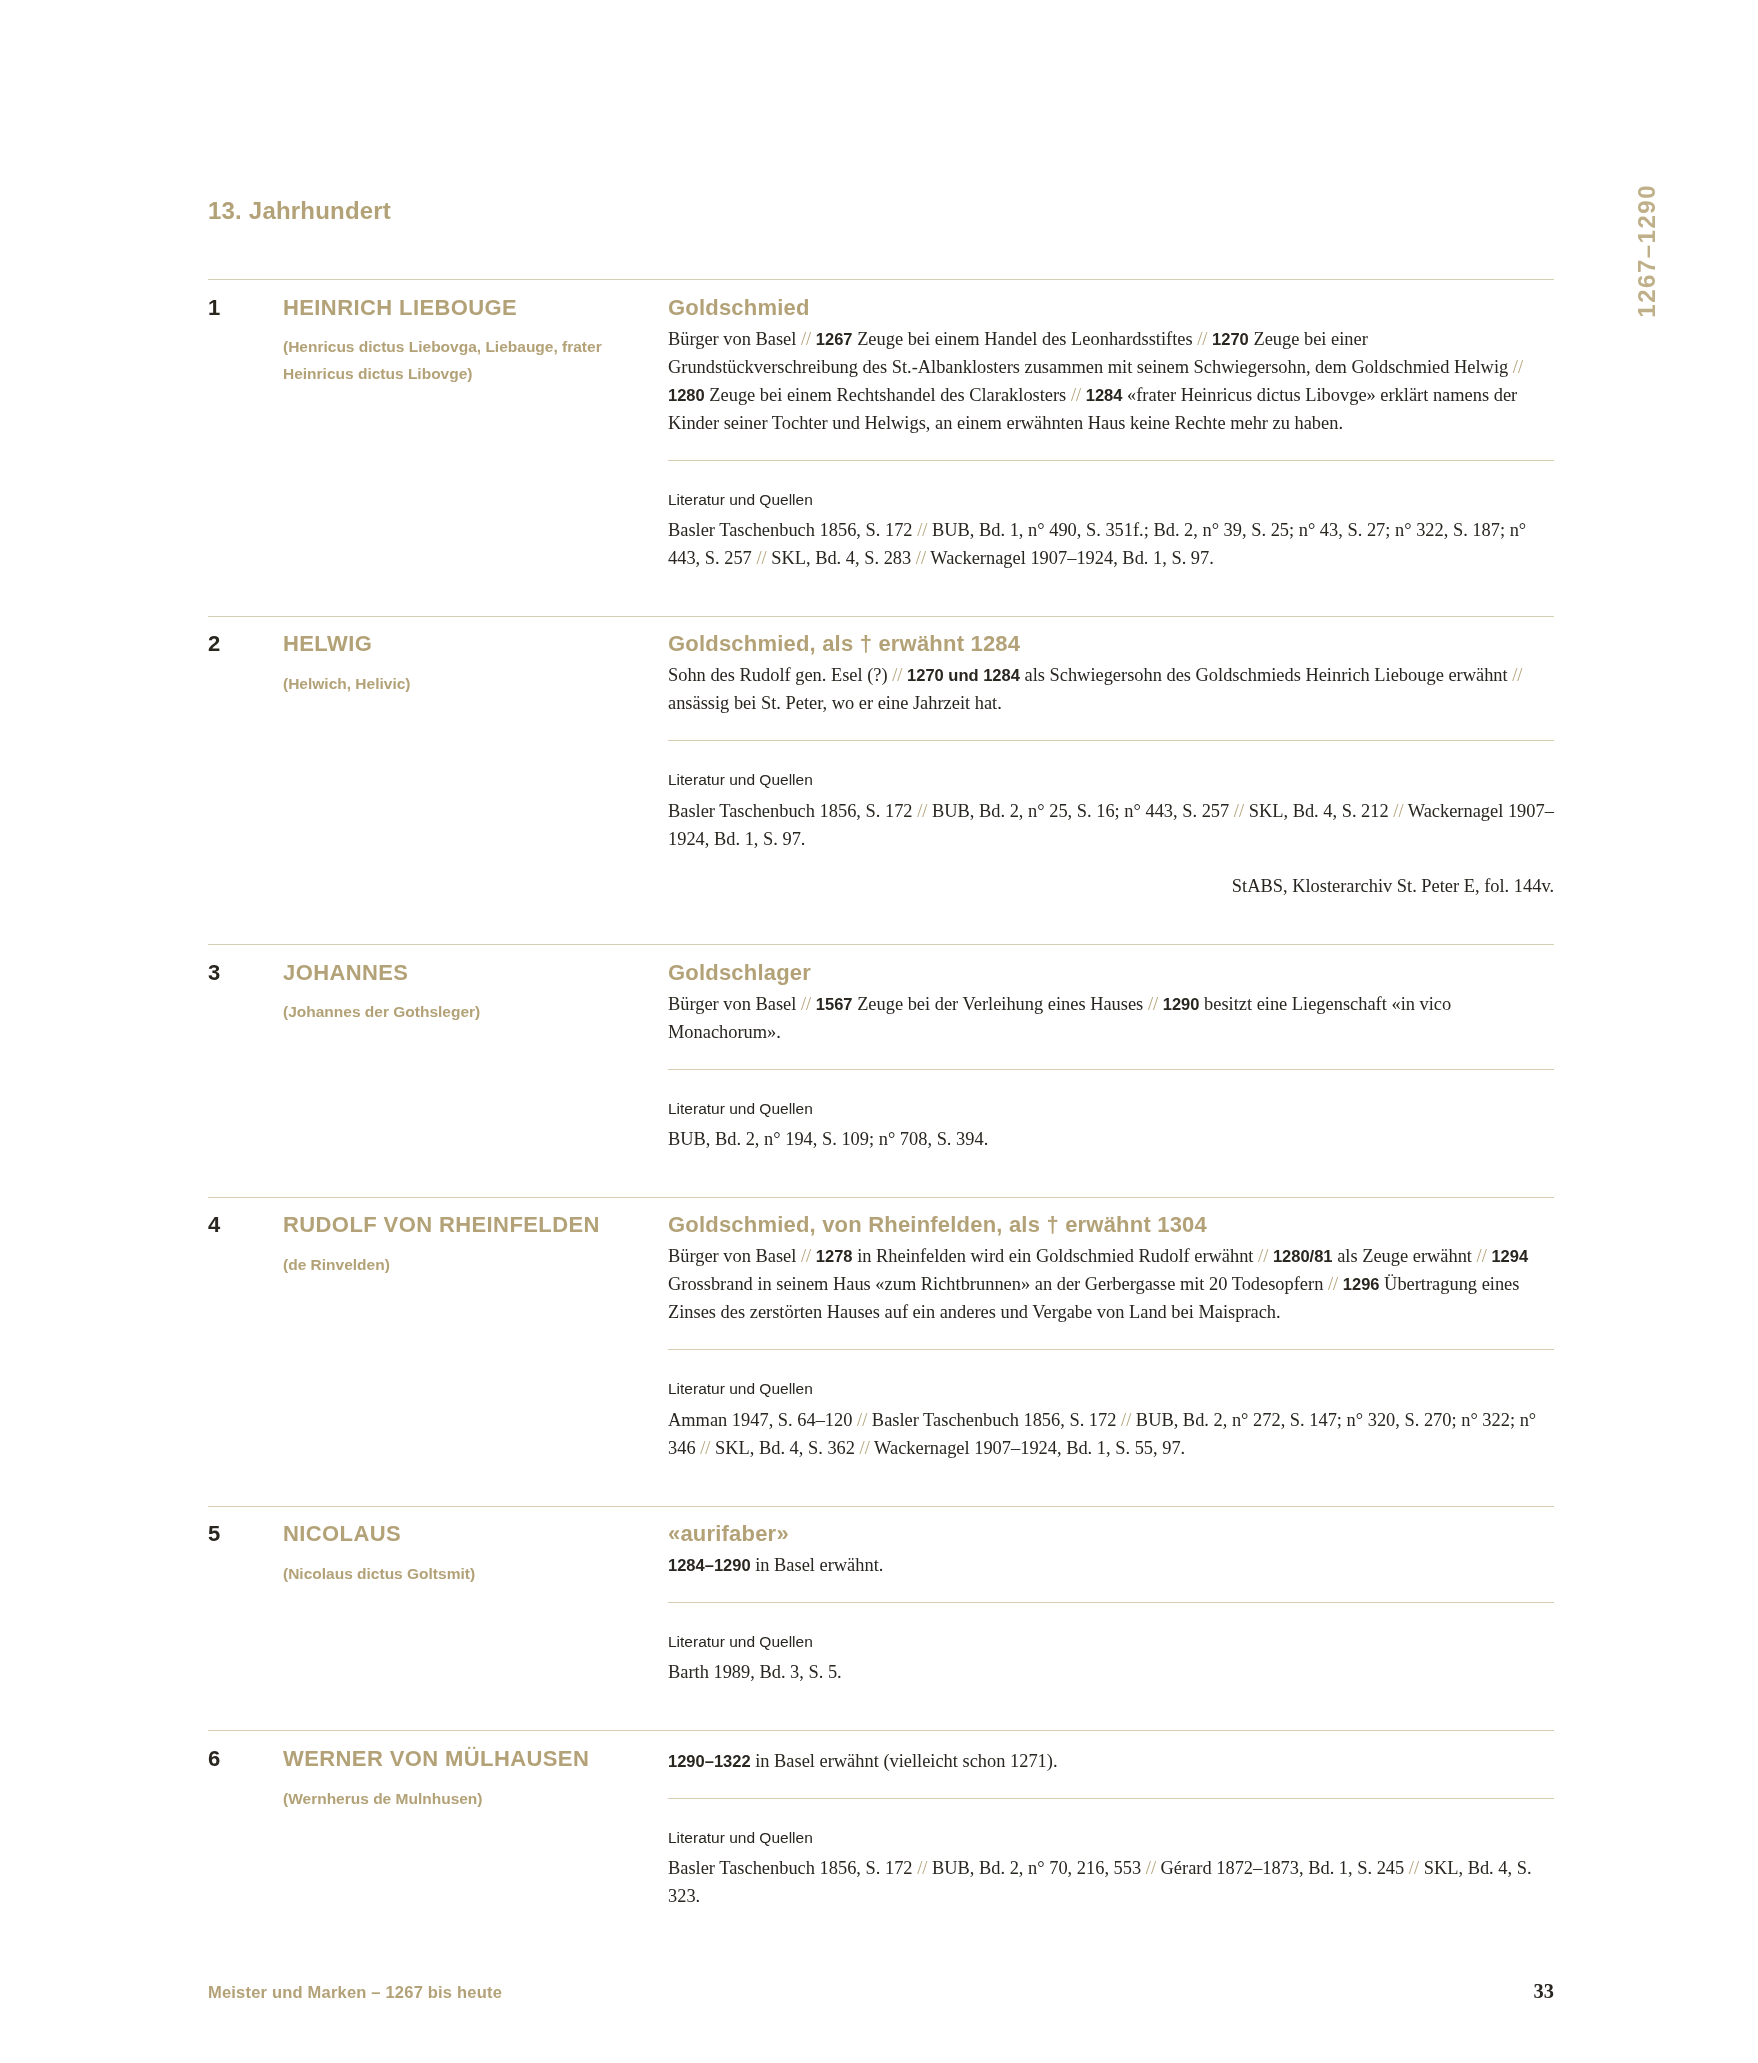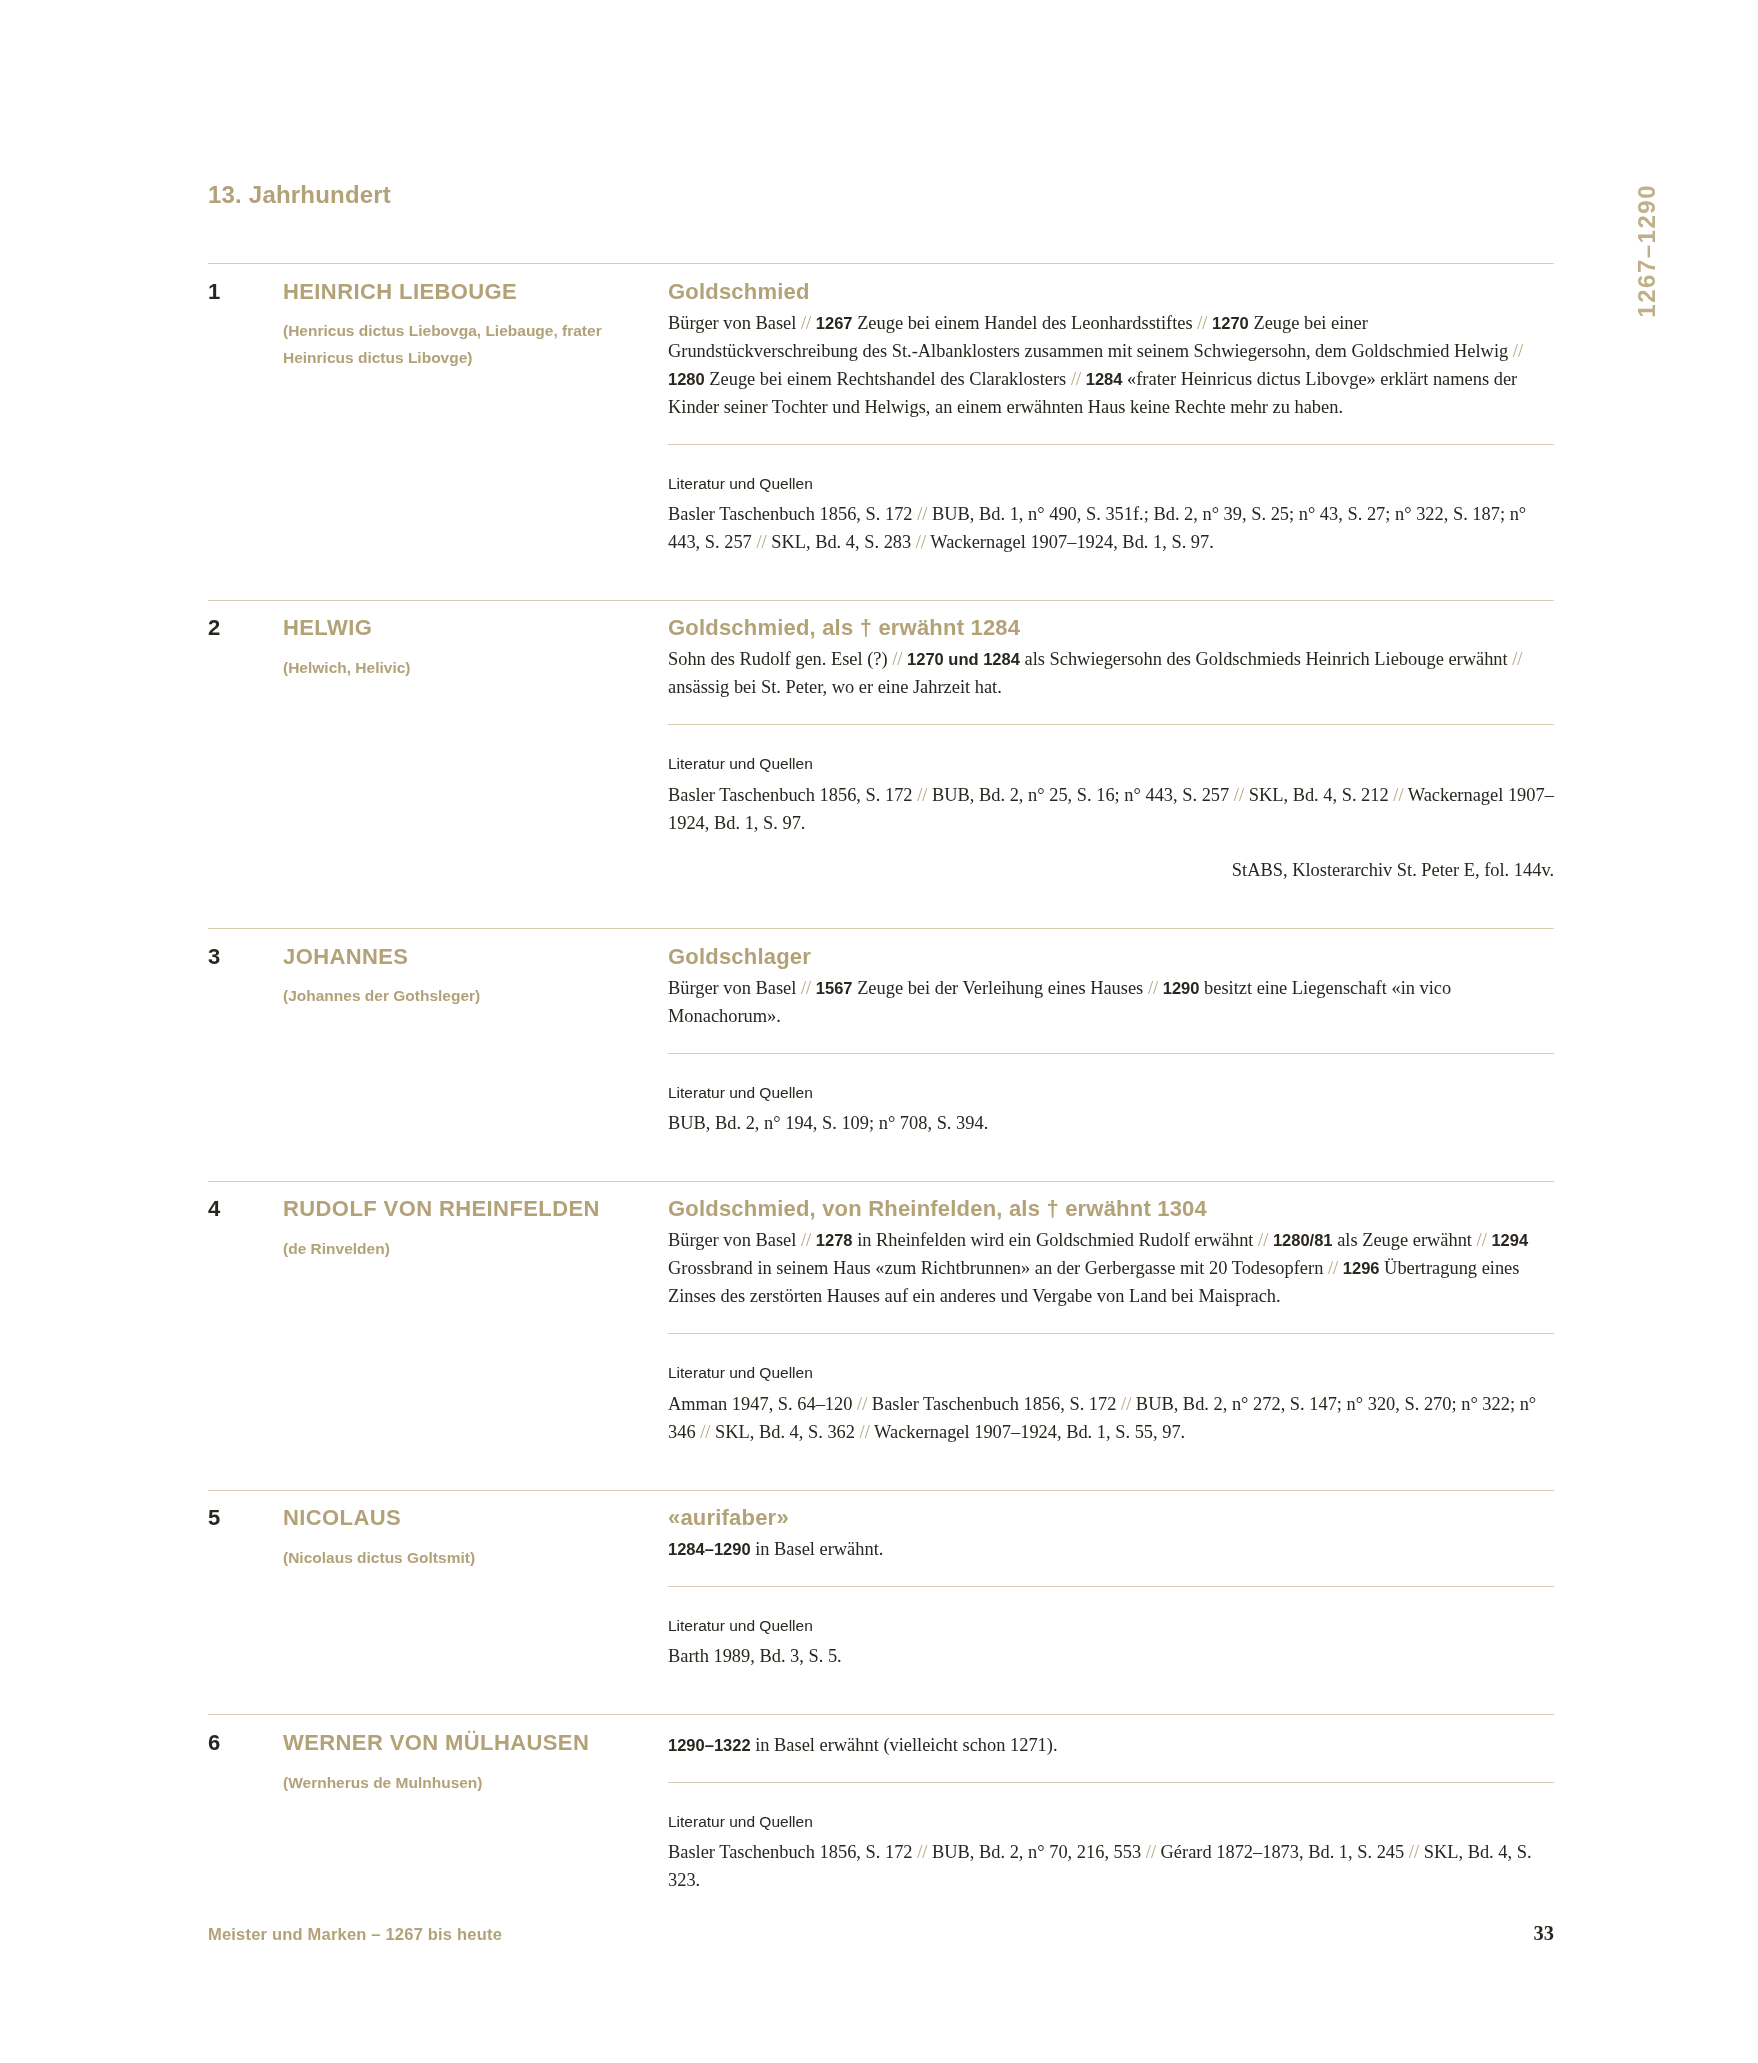--- a/index.html
+++ b/index.html
@@ -16,21 +16,21 @@
     width:1758px;
     height:2063px;
     background:var(--bg);
     overflow:hidden;
     font-family:"Liberation Serif", serif;
     color:var(--ink);
   }
   .content{
     position:absolute;
     left:208px;
-    top:0;
+    top:16px;
     width:1346px;
   }
   .section-heading{
     margin:180px 0 54px 0;
     font-family:"Liberation Sans", sans-serif;
     font-weight:700;
     font-size:24px;
     line-height:29px;
     color:var(--accent);
     letter-spacing:0.2px;
@@ -119,21 +119,21 @@
   }
   .seg-sep{color:var(--accent);}
   .seg-bold{
     font-family:"Liberation Sans", sans-serif;
     font-weight:700;
     font-size:16.5px;
   }
   .footer{
     position:absolute;
     left:208px;
-    top:1922px;
+    top:1980px;
     width:1346px;
     display:flex;
     justify-content:space-between;
     align-items:baseline;
   }
   .footer-title{
     font-family:"Liberation Sans", sans-serif;
     font-weight:700;
     font-size:16.5px;
     color:var(--accent);

